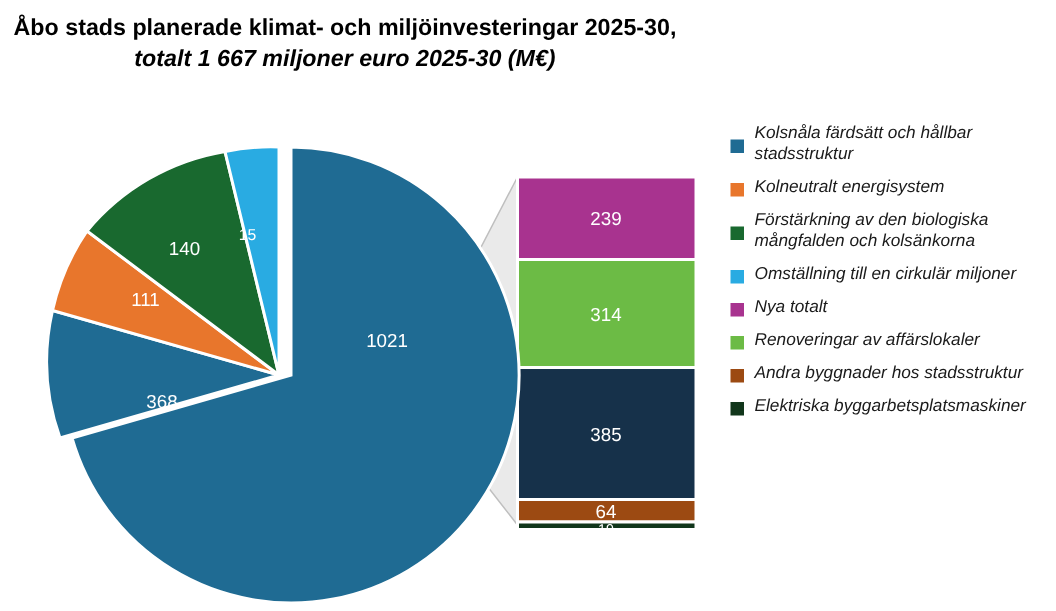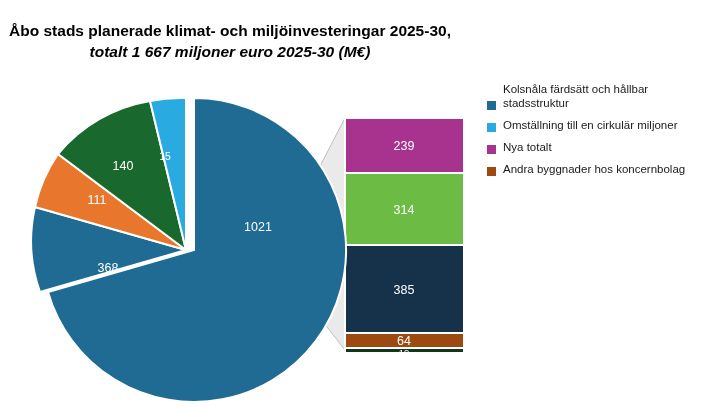--- a/index.html
+++ b/index.html
@@ -10,31 +10,31 @@
     color:#000;
     overflow:hidden;
     position:relative;
   }
   #chart-wrap{position:absolute;left:0;top:0;width:704px;height:407px;}
   #title{
     position:absolute;left:0;top:8px;width:460px;
     text-align:center;
     font-size:15.5px;font-weight:bold;line-height:21px;
     color:#000;
-    margin-top:12px;
   }
   #title .l2{display:block;font-style:italic;}
   #pie-svg{position:absolute;left:0;top:60px;}
   #bar-svg{position:absolute;left:0;top:60px;}
   #legend{
     position:absolute;left:487px;top:82px;width:215px;
   }
   .legend-row{
-    display:flex;align-items:flex-end;
+    display:flex;align-items:center;
     margin-bottom:8px;
+    font-style:italic;
   }
   .legend-swatch{
     width:9px;height:9px;flex:0 0 9px;margin-top:3px;margin-right:7px;
   }
   .legend-label{
     font-size:11.5px;line-height:14px;color:#1a1a1a;
   }
   .slice-label{
     font-size:12.5px;fill:#ffffff;font-weight:normal;
     font-family:"Liberation Sans", sans-serif;
@@ -90,26 +90,42 @@
       <text class="slice-label" x="165" y="100" text-anchor="middle" style="font-size:10.5px">15</text>
     </g>
   </svg>
 
   <div id="legend">
     <div class="legend-row">
       <span class="legend-swatch" style="background:#1f6b93"></span>
       <span class="legend-label">Kolsnåla färdsätt och hållbar stadsstruktur</span>
     </div>
     <div class="legend-row">
+      <span class="legend-swatch" style="background:#e8762c"></span>
+      <span class="legend-label">Kolneutralt energisystem</span>
+    </div>
+    <div class="legend-row">
+      <span class="legend-swatch" style="background:#19692f"></span>
+      <span class="legend-label">Förstärkning av den biologiska mångfalden och kolsänkorna</span>
+    </div>
+    <div class="legend-row">
       <span class="legend-swatch" style="background:#29abe2"></span>
       <span class="legend-label">Omställning till en cirkulär miljoner</span>
     </div>
     <div class="legend-row">
       <span class="legend-swatch" style="background:#a8338f"></span>
       <span class="legend-label">Nya totalt</span>
     </div>
     <div class="legend-row">
+      <span class="legend-swatch" style="background:#6cbb45"></span>
+      <span class="legend-label">Renoveringar av affärslokaler</span>
+    </div>
+    <div class="legend-row">
       <span class="legend-swatch" style="background:#9c4a12"></span>
-      <span class="legend-label">Andra byggnader hos koncernbolag</span>
+      <span class="legend-label">Andra byggnader hos stadsstruktur</span>
+    </div>
+    <div class="legend-row">
+      <span class="legend-swatch" style="background:#11361b"></span>
+      <span class="legend-label">Elektriska byggarbetsplatsmaskiner</span>
     </div>
   </div>
 
 </div>
 
 </body></html>

